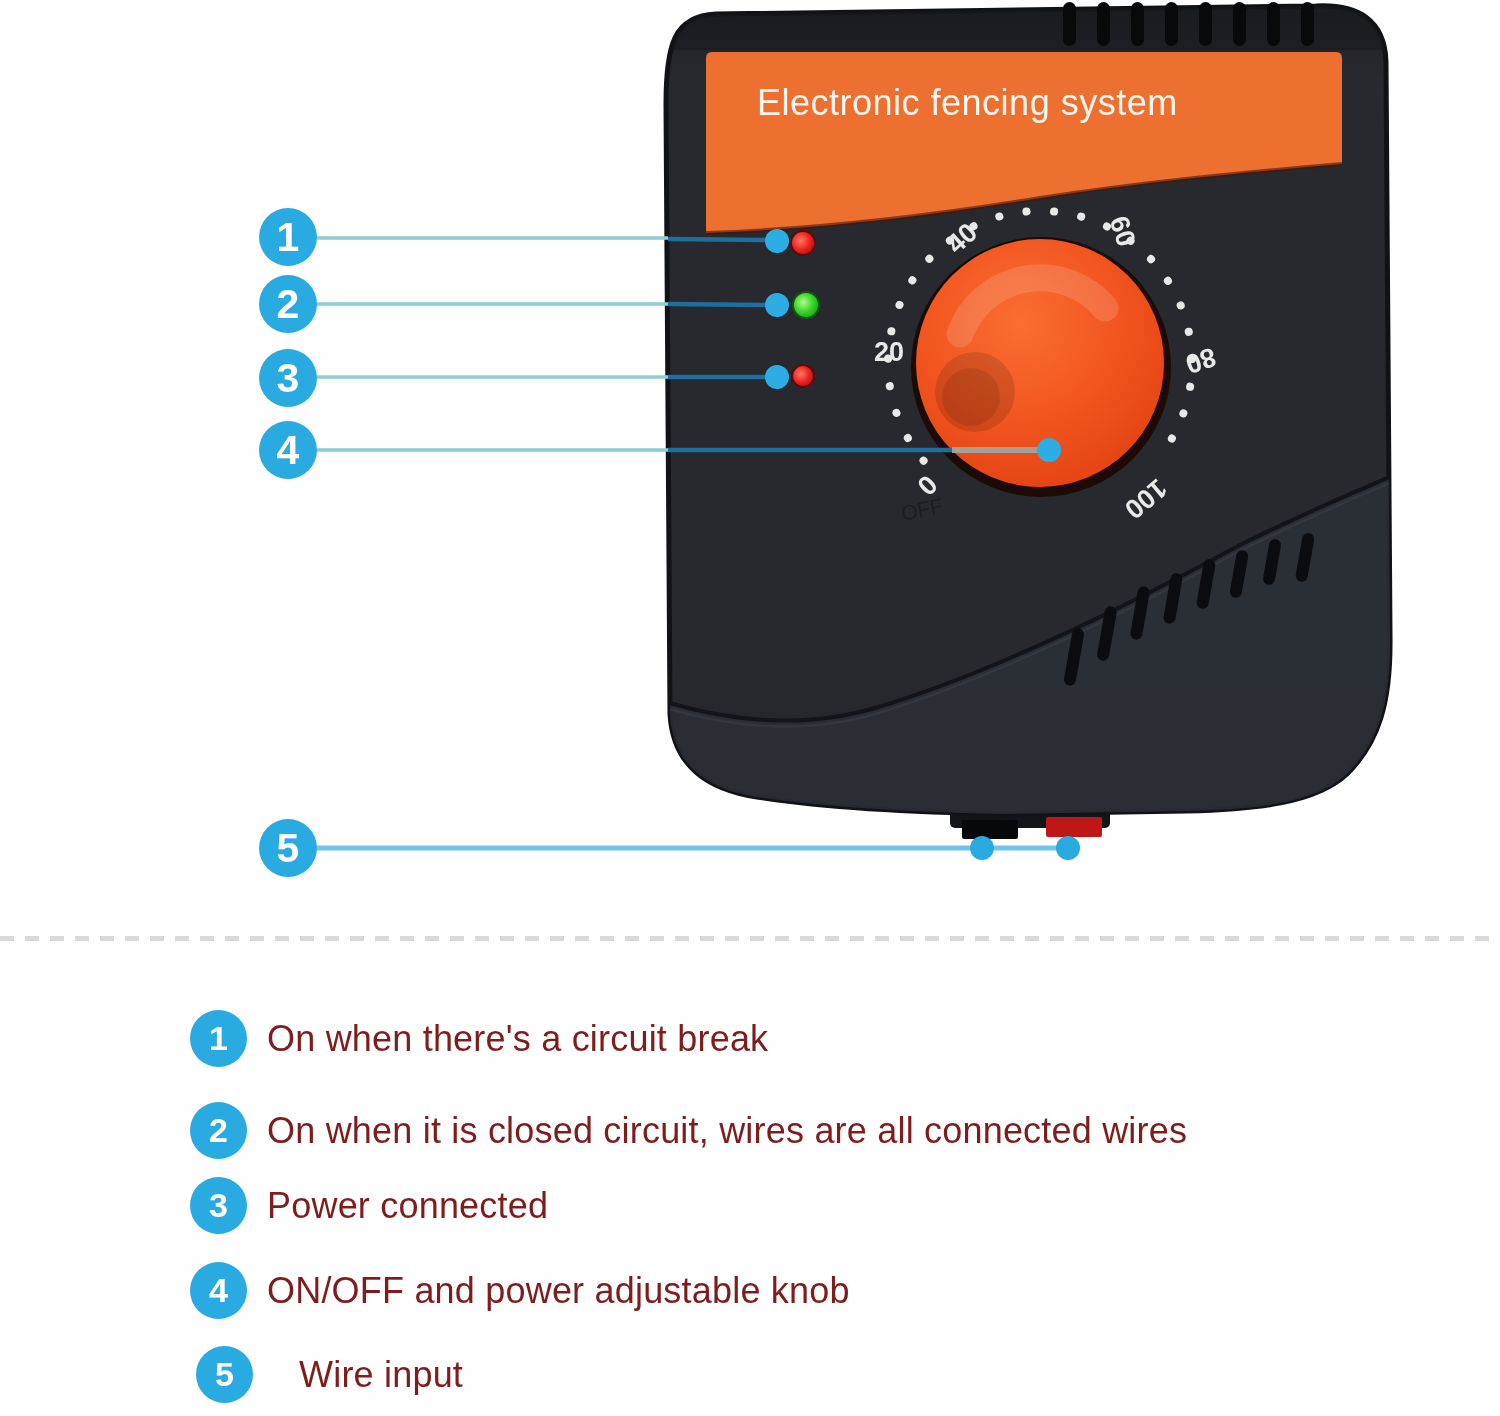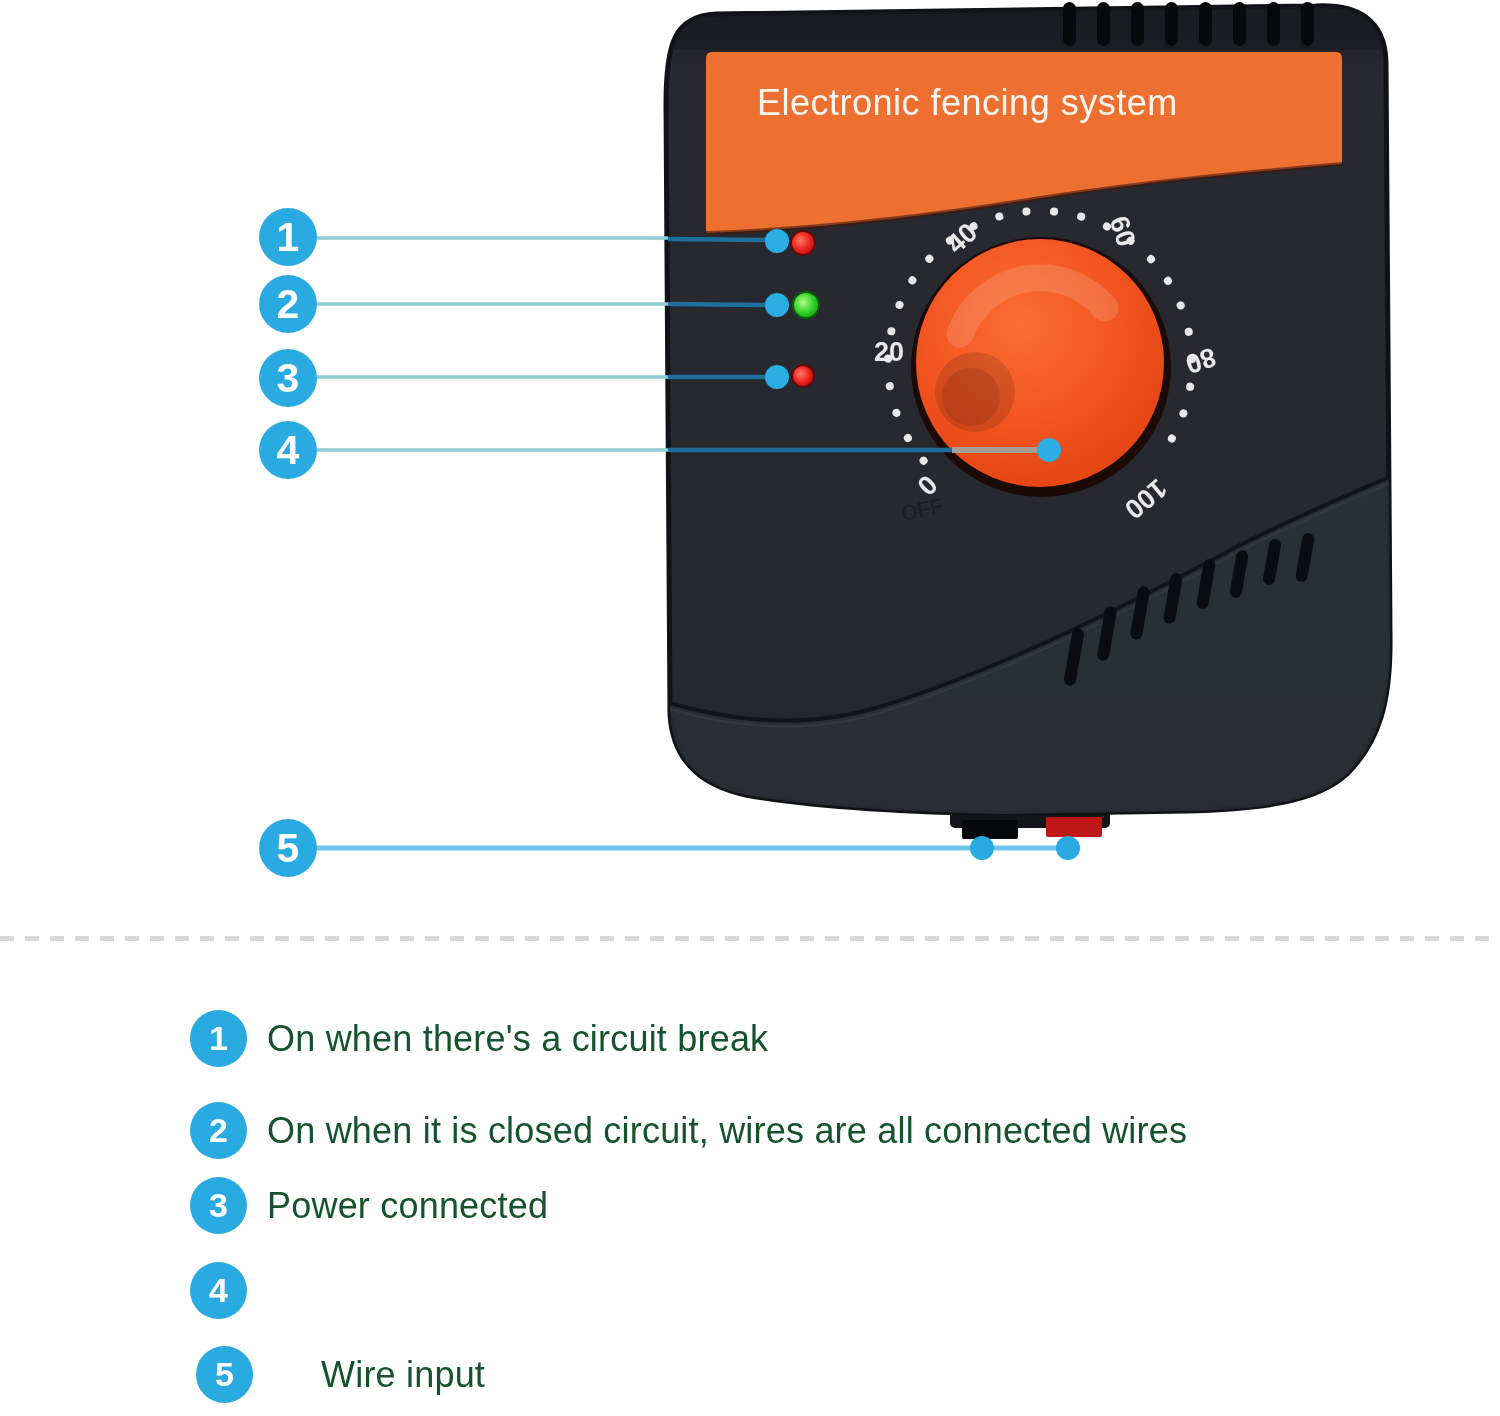--- a/index.html
+++ b/index.html
@@ -18,24 +18,24 @@
   .legend{position:absolute;left:0;top:0;width:1500px;height:0;}
   .legend-row{position:absolute;display:flex;align-items:center;}
   .legend-badge{
     width:57px;height:57px;border-radius:50%;
     background:#29abe2;color:#ffffff;
     display:flex;align-items:center;justify-content:center;
     font-size:34px;font-weight:bold;flex:0 0 auto;
   }
   .legend-text{
     margin-left:20px;
-    font-size:36px;color:#14532d;letter-spacing:0.2px;
+    font-size:36px;color:#7f1d1d;letter-spacing:0.2px;
     white-space:nowrap;
   }
-  .legend-row.row5 .legend-text{margin-left:68px;}
+  .legend-row.row5 .legend-text{margin-left:46px;}
   svg text{font-family:"Liberation Sans", sans-serif;}
 </style>
 </head>
 <body>
 
 <div class="stage">
 
   <svg class="diagram-svg" width="1500" height="960" viewBox="0 0 1500 960">
     <defs>
       <linearGradient id="bodyGrad" x1="0" y1="0" x2="0" y2="1">
@@ -198,20 +198,21 @@
     <div class="legend-row" style="left:190px;top:1102px;">
       <div class="legend-badge">2</div>
       <div class="legend-text">On when it is closed circuit, wires are all connected wires</div>
     </div>
     <div class="legend-row" style="left:190px;top:1177px;">
       <div class="legend-badge">3</div>
       <div class="legend-text">Power connected</div>
     </div>
     <div class="legend-row" style="left:190px;top:1262px;">
       <div class="legend-badge">4</div>
+      <div class="legend-text">ON/OFF and power adjustable knob</div>
     </div>
     <div class="legend-row row5" style="left:196px;top:1346px;">
       <div class="legend-badge">5</div>
       <div class="legend-text">Wire input</div>
     </div>
   </div>
 
 </div>
 
 </body></html>

